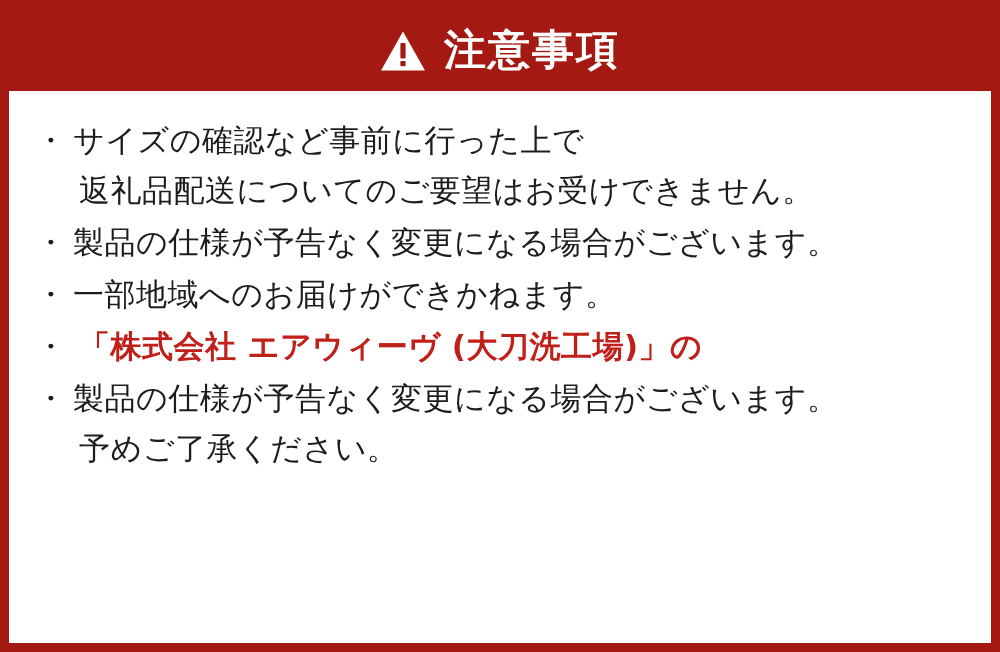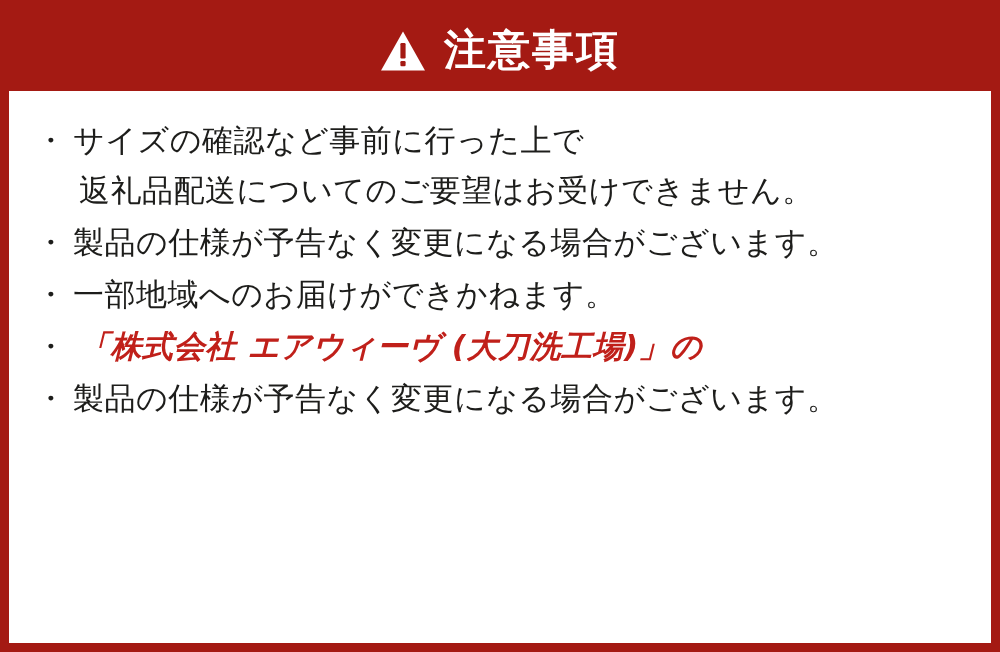--- a/index.html
+++ b/index.html
@@ -92,21 +92,20 @@
     white-space: nowrap;
   }
 
   .line.indent {
     padding-left: 6px;
   }
 
   .line.red {
     color: #c0201a;
     font-weight: bold;
-    font-style: italic;
   }
 </style>
 </head>
 <body>
 
 <div class="notice-card">
 
   <div class="notice-header">
     <span class="warn-icon-wrap">
       <svg class="warn-icon" viewBox="0 0 46 42" xmlns="http://www.w3.org/2000/svg" aria-hidden="true">
@@ -147,19 +146,20 @@
         <span class="bullet">・</span>
         <span class="item-lines">
           <div class="line indent red">「株式会社 エアウィーヴ (大刀洗工場)」の</div>
         </span>
       </li>
 
       <li class="notice-item">
         <span class="bullet">・</span>
         <span class="item-lines">
           <div class="line">製品の仕様が予告なく変更になる場合がございます。</div>
+          <div class="line indent">予めご了承ください。</div>
         </span>
       </li>
 
     </ul>
   </div>
 
 </div>
 
 </body></html>

